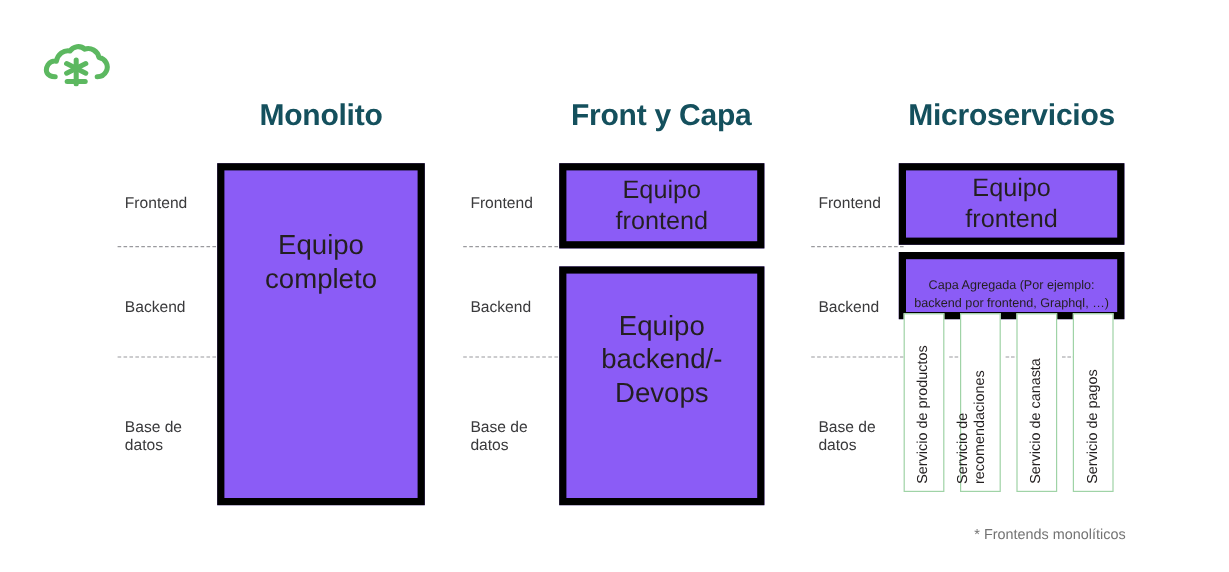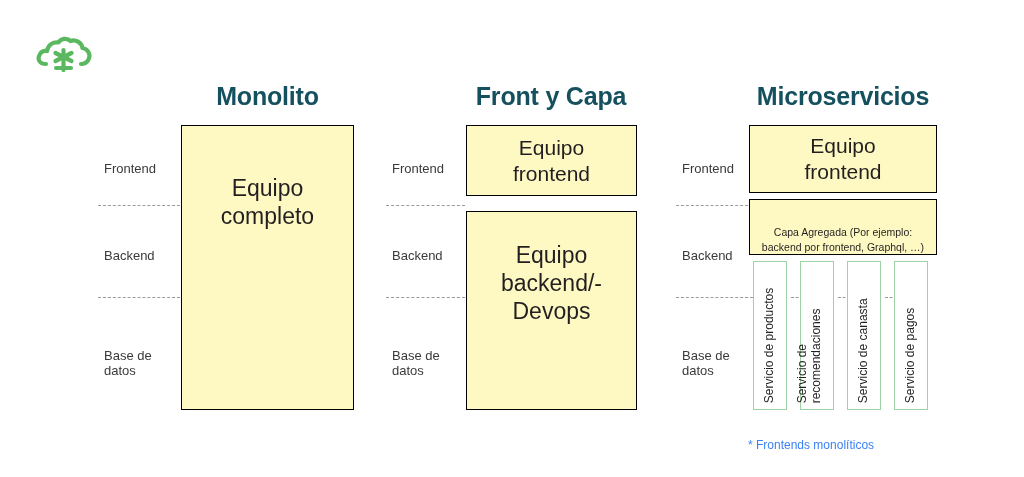--- a/index.html
+++ b/index.html
@@ -70,23 +70,24 @@
   .grp-c .dash { left: 676px; width: 77px; }
   
   .dash-svc { position: absolute; top: 297px; height: 0; border-top: 1px dashed #9a9a9e; }
   .dash-svc.s1 { left: 791px; width: 12px; }
   .dash-svc.s2 { left: 838px; width: 12px; }
   .dash-svc.s3 { left: 885px; width: 12px; }
 
   
   .box {
     position: absolute;
-    border: 1px solid #000000;
-    background: #fef9c3;
+    border: 6px solid #000000;
+    background: #8b5cf6;
     box-sizing: border-box;
+    margin-top: 11px;
   }
   .box-text {
     color: #231f20;
     text-align: center;
     line-height: 1.22;
     white-space: pre-line;
   }
 
   
   #box-monolito {
@@ -158,23 +159,23 @@
   #box-svc-1 .svc-text { bottom: 6px; left: 22px; transform: rotate(-90deg); transform-origin: left bottom; }
   #box-svc-2 .svc-text { bottom: 6px; left: 22px; transform: rotate(-90deg); transform-origin: left bottom; }
   #box-svc-3 .svc-text { bottom: 6px; left: 22px; transform: rotate(-90deg); transform-origin: left bottom; }
 
   
   #footnote {
     position: absolute;
     left: 748px;
     top: 438px;
     width: 190px;
-    text-align: left;
+    text-align: right;
     font-size: 12px;
-    color: #3b82f6;
+    color: #737373;
     white-space: nowrap;
   }
 </style>
 </head>
 <body>
 
 <div id="logo">
   <svg viewBox="0 0 56 40" width="56" height="40" aria-hidden="true">
     <path d="M10 32 C3 32 1 27 4 22 C5.5 19.5 8.5 18.5 11 19 C12 13 17 9.5 22.5 10.5 C25 6.5 31 5.5 34.5 9 C39.5 7 45.5 10.5 46.5 16 C52 17 55 22.5 52.5 27.5 C51 30.5 48 32 45 32" fill="none" stroke="#5cb860" stroke-width="4.2" stroke-linecap="round" stroke-linejoin="round"></path>
     <path d="M27.5 18 L27.5 38" fill="none" stroke="#5cb860" stroke-width="4.2" stroke-linecap="round"></path>

